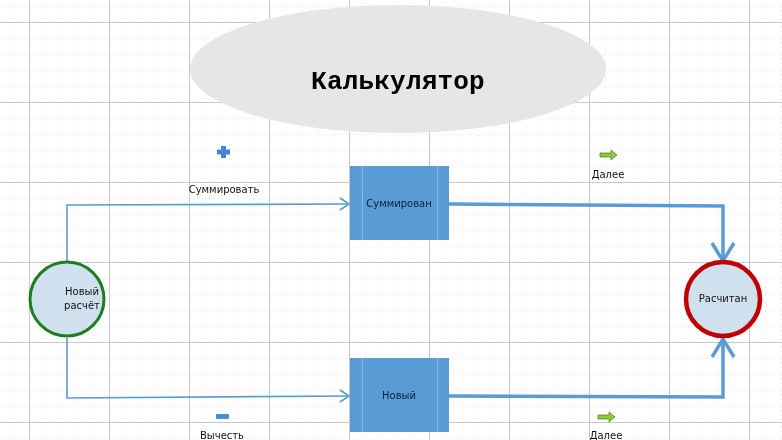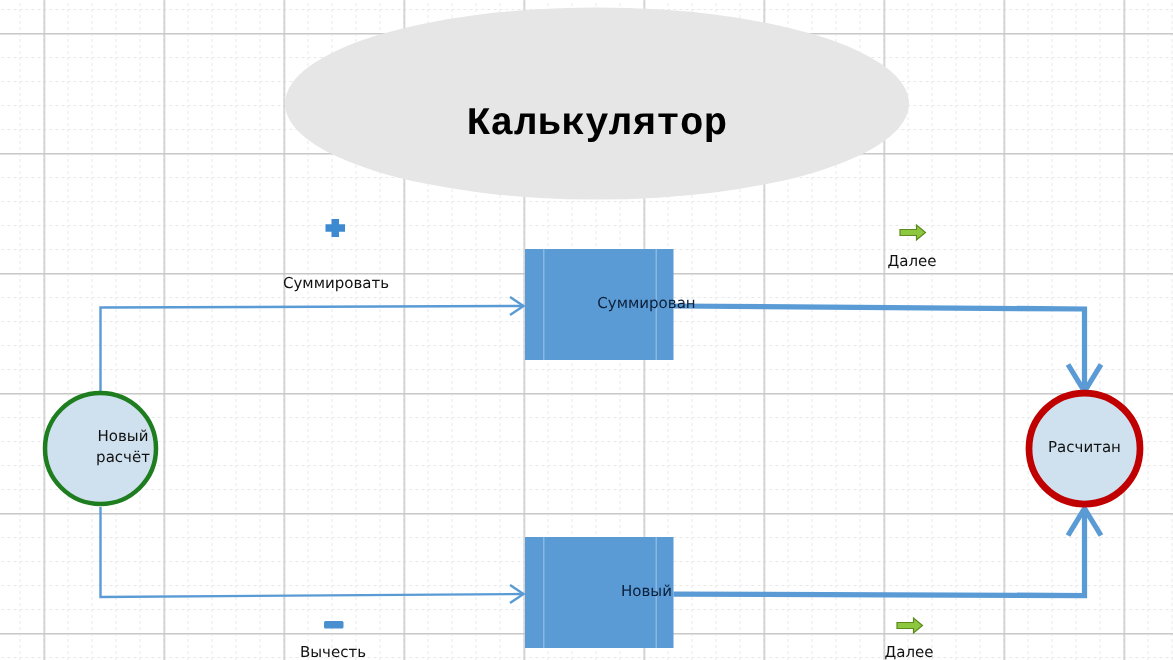--- a/index.html
+++ b/index.html
@@ -13,21 +13,21 @@
   .lbl {
     position: absolute; font-size: 10px; color: #111; white-space: nowrap;
     transform: translateX(-50%); line-height: 12px;
   }
   .node-text {
     position: absolute; font-size: 10px; color: #111; text-align: center;
     line-height: 14px; transform: translate(-50%, -50%); white-space: pre-line;
   }
   .box-text {
     position: absolute; font-size: 10px; color: #0b1f3a; text-align: center;
-    transform: translate(-50%, -50%); white-space: nowrap; margin-left: 32px;
+    transform: translate(-50%, -50%); white-space: nowrap;
   }
   .title {
     position: absolute; left: 398px; top: 69px; transform: translate(-50%, -50%);
     font-family: Liberation Mono, monospace; font-weight: bold; font-size: 26px;
     color: #000; white-space: nowrap; letter-spacing: 0.2px; margin-top: 13px;
   }
 </style>
 </head>
 <body>
 

